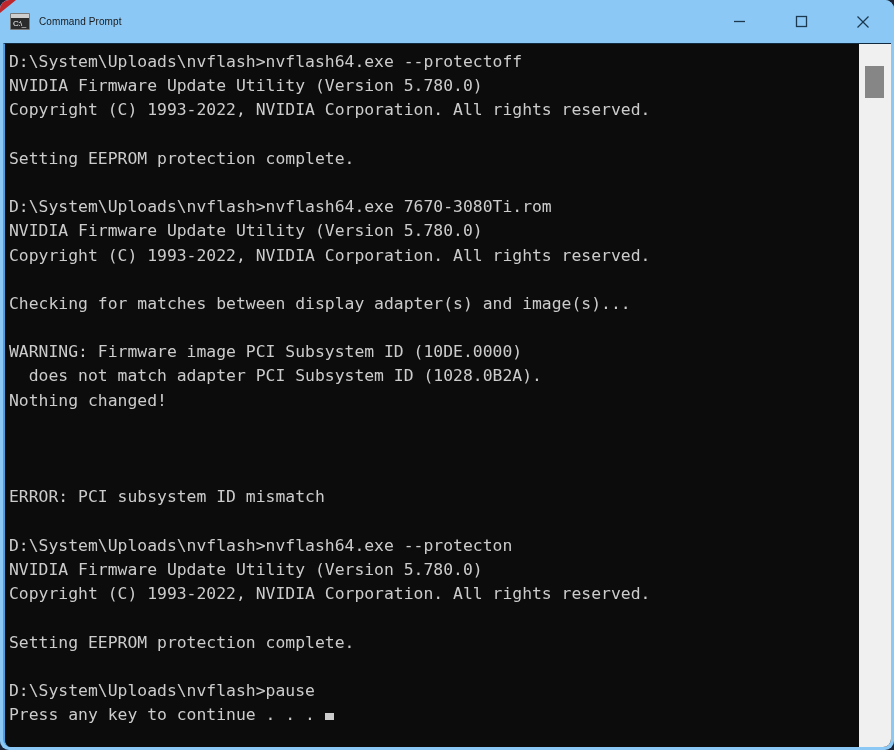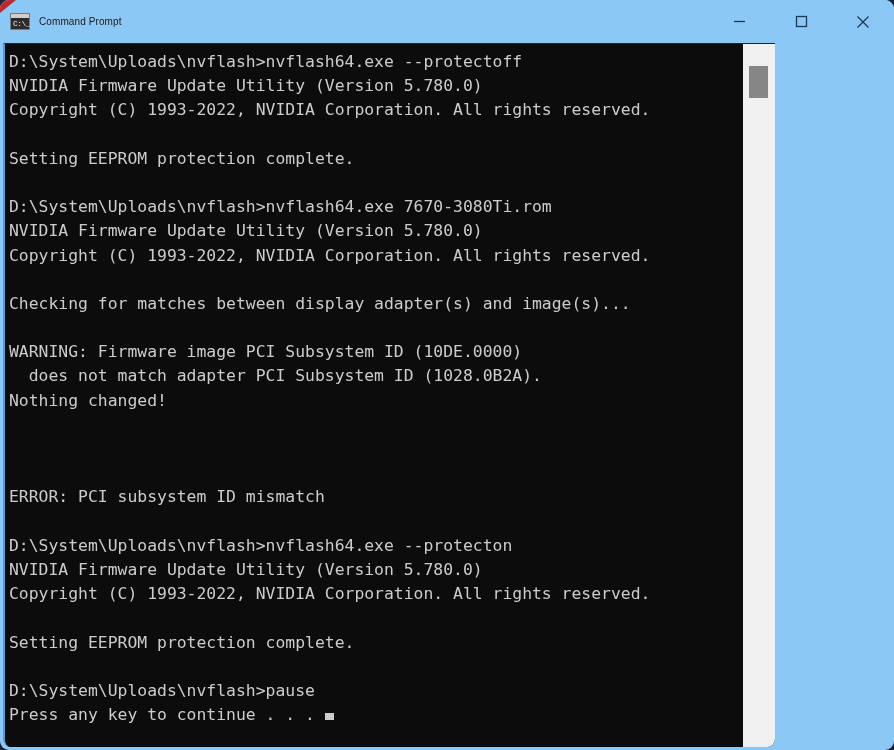--- a/index.html
+++ b/index.html
@@ -61,21 +61,21 @@
   #app-icon .ico-bar {
     position: absolute;
     left: 0; top: 0;
     width: 100%;
     height: 4px;
     background: #cfcfcf;
   }
   #app-icon .ico-prompt {
     position: absolute;
     left: 2px; top: 5px;
-    font-family: Liberation Mono, monospace;
+    font-family: Liberation Sans, sans-serif;
     font-size: 8px;
     line-height: 9px;
     color: #f2f2f2;
     letter-spacing: -0.5px;
     white-space: nowrap;
   }
 
   #title-text {
     margin-left: 9px;
     font-size: 10px;
@@ -96,21 +96,21 @@
     align-items: center;
     justify-content: center;
   }
   .winbtn svg { display: block; }
 
   
   #terminal-outer {
     position: absolute;
     left: 3px;
     top: 43px;
-    width: 772px;
+    width: 888px;
     height: 704px;
     background: #0c0c0c;
     border-left: 2px solid #4f9de0;
     border-top: 1px solid #122a40;
     box-sizing: border-box;
     border-radius: 0 0 8px 8px;
     overflow: hidden;
     display: flex;
   }
 

